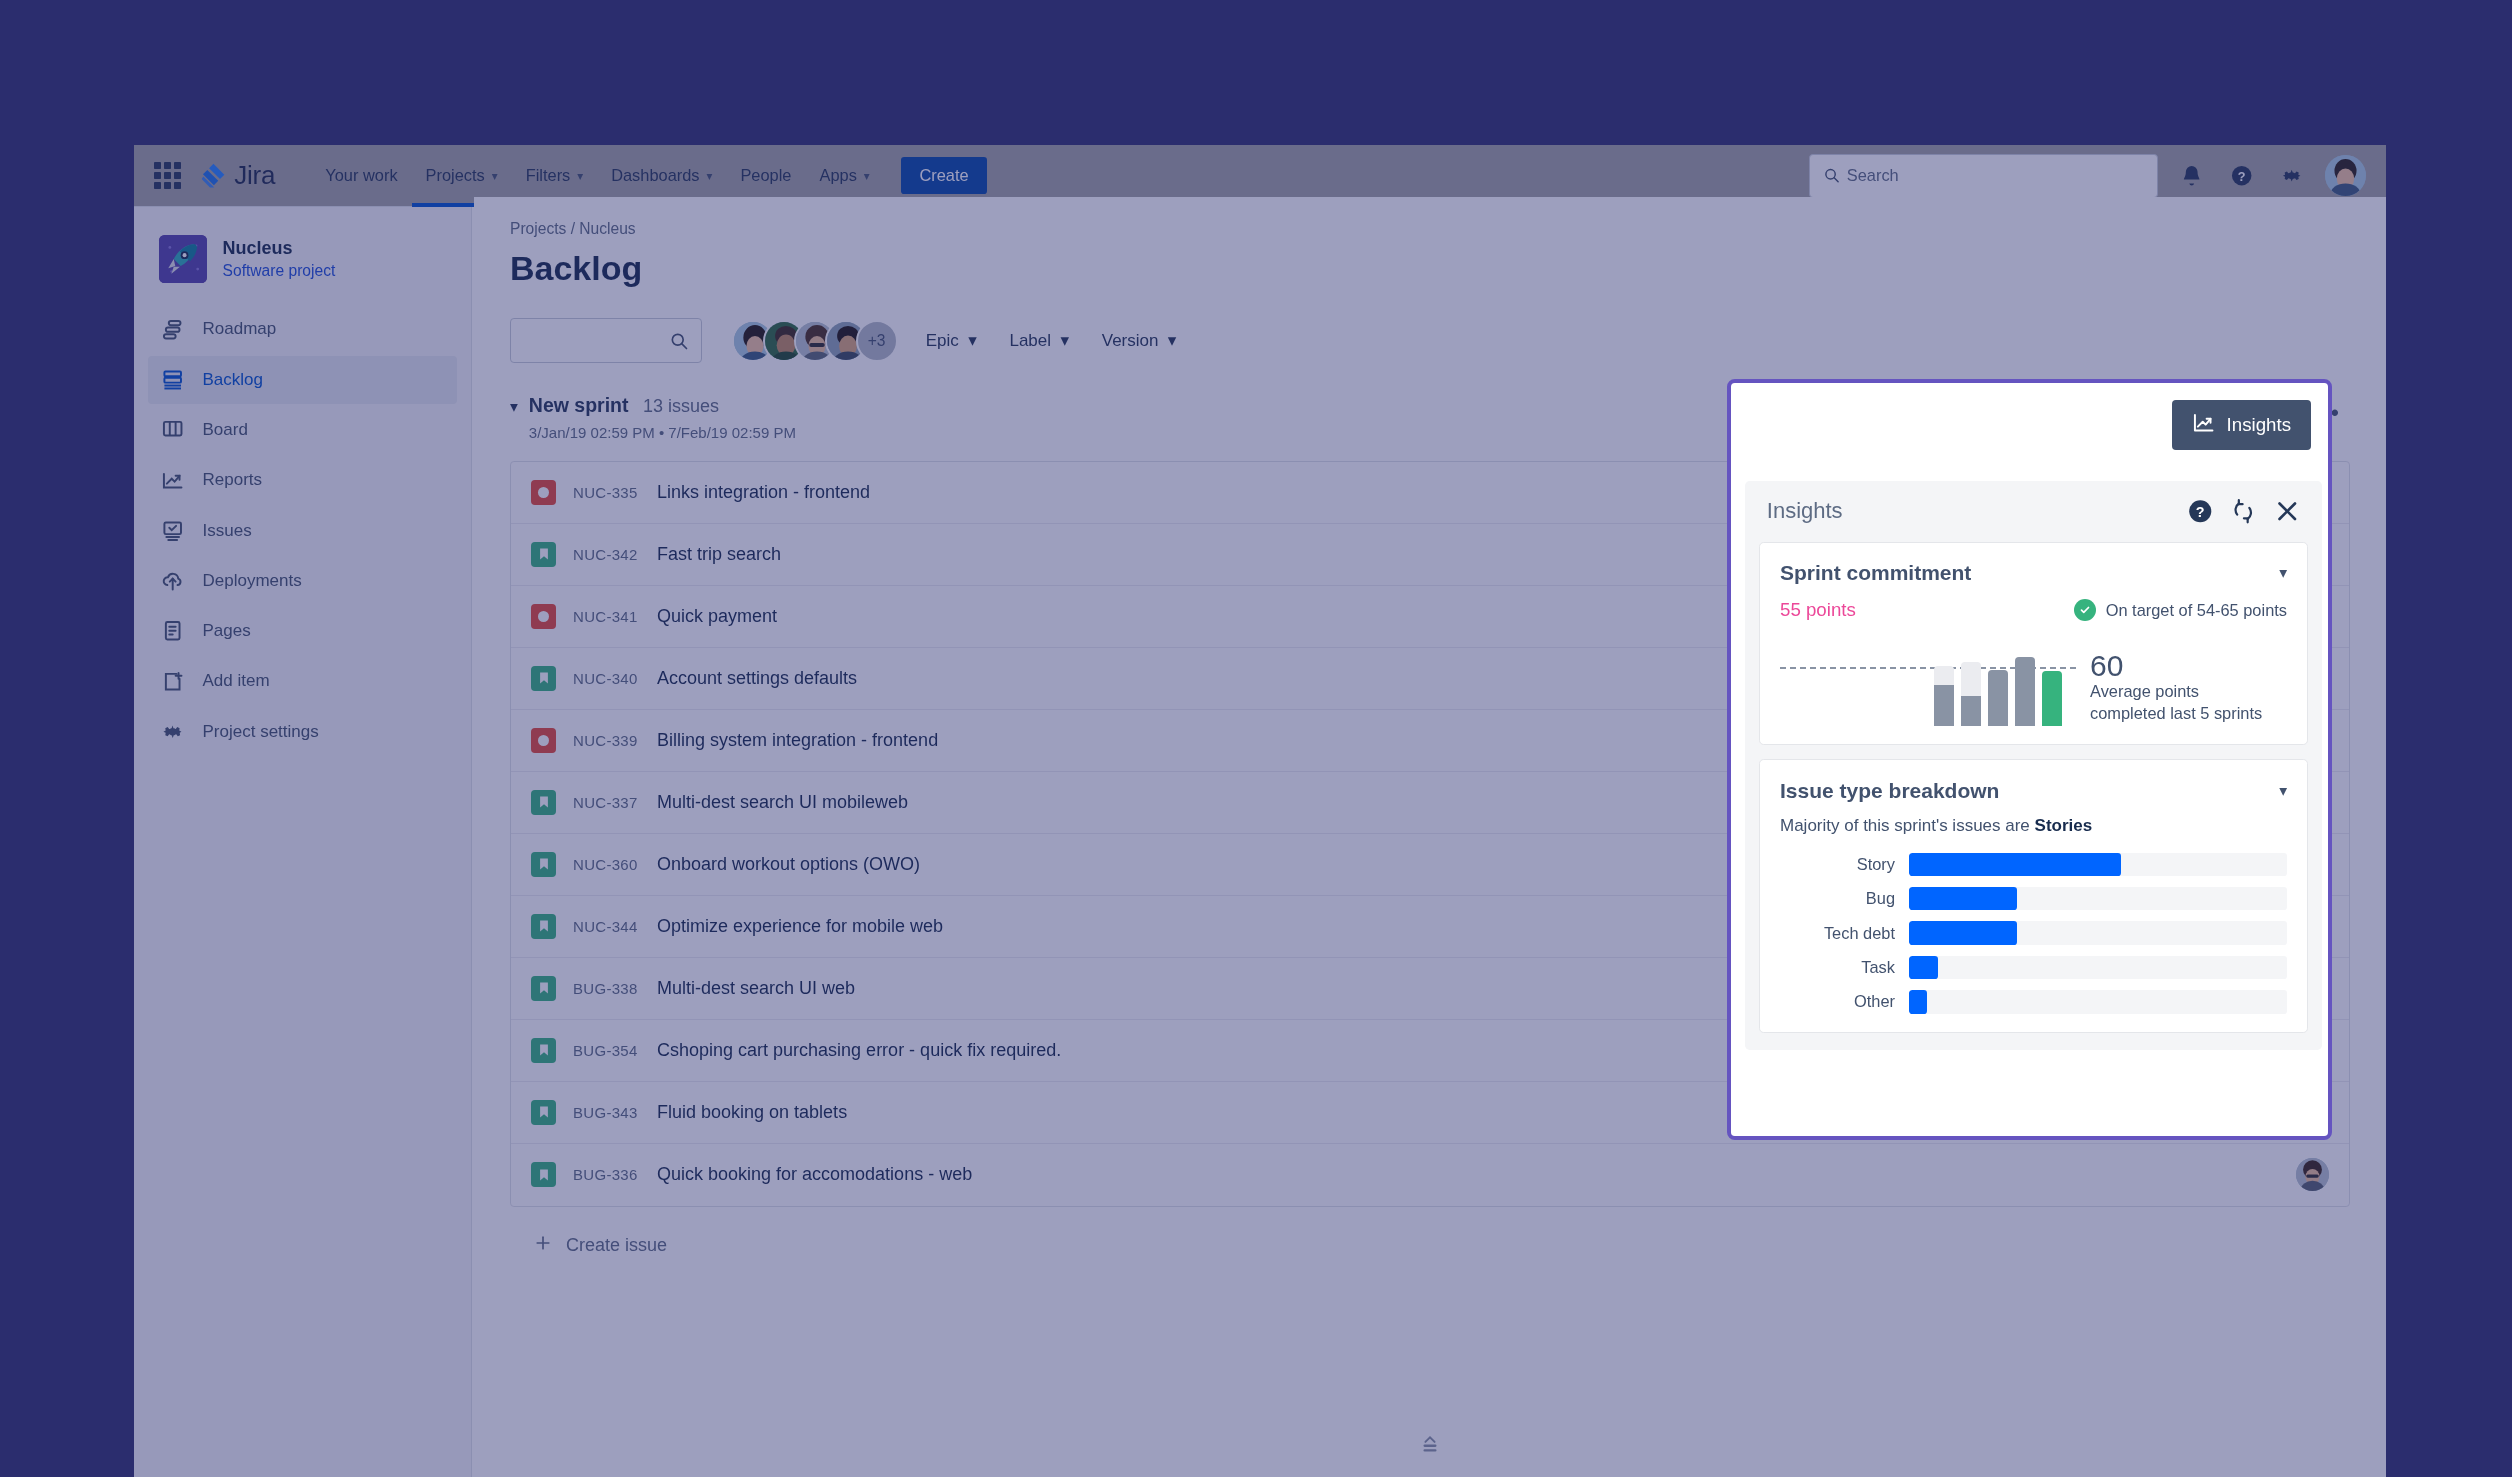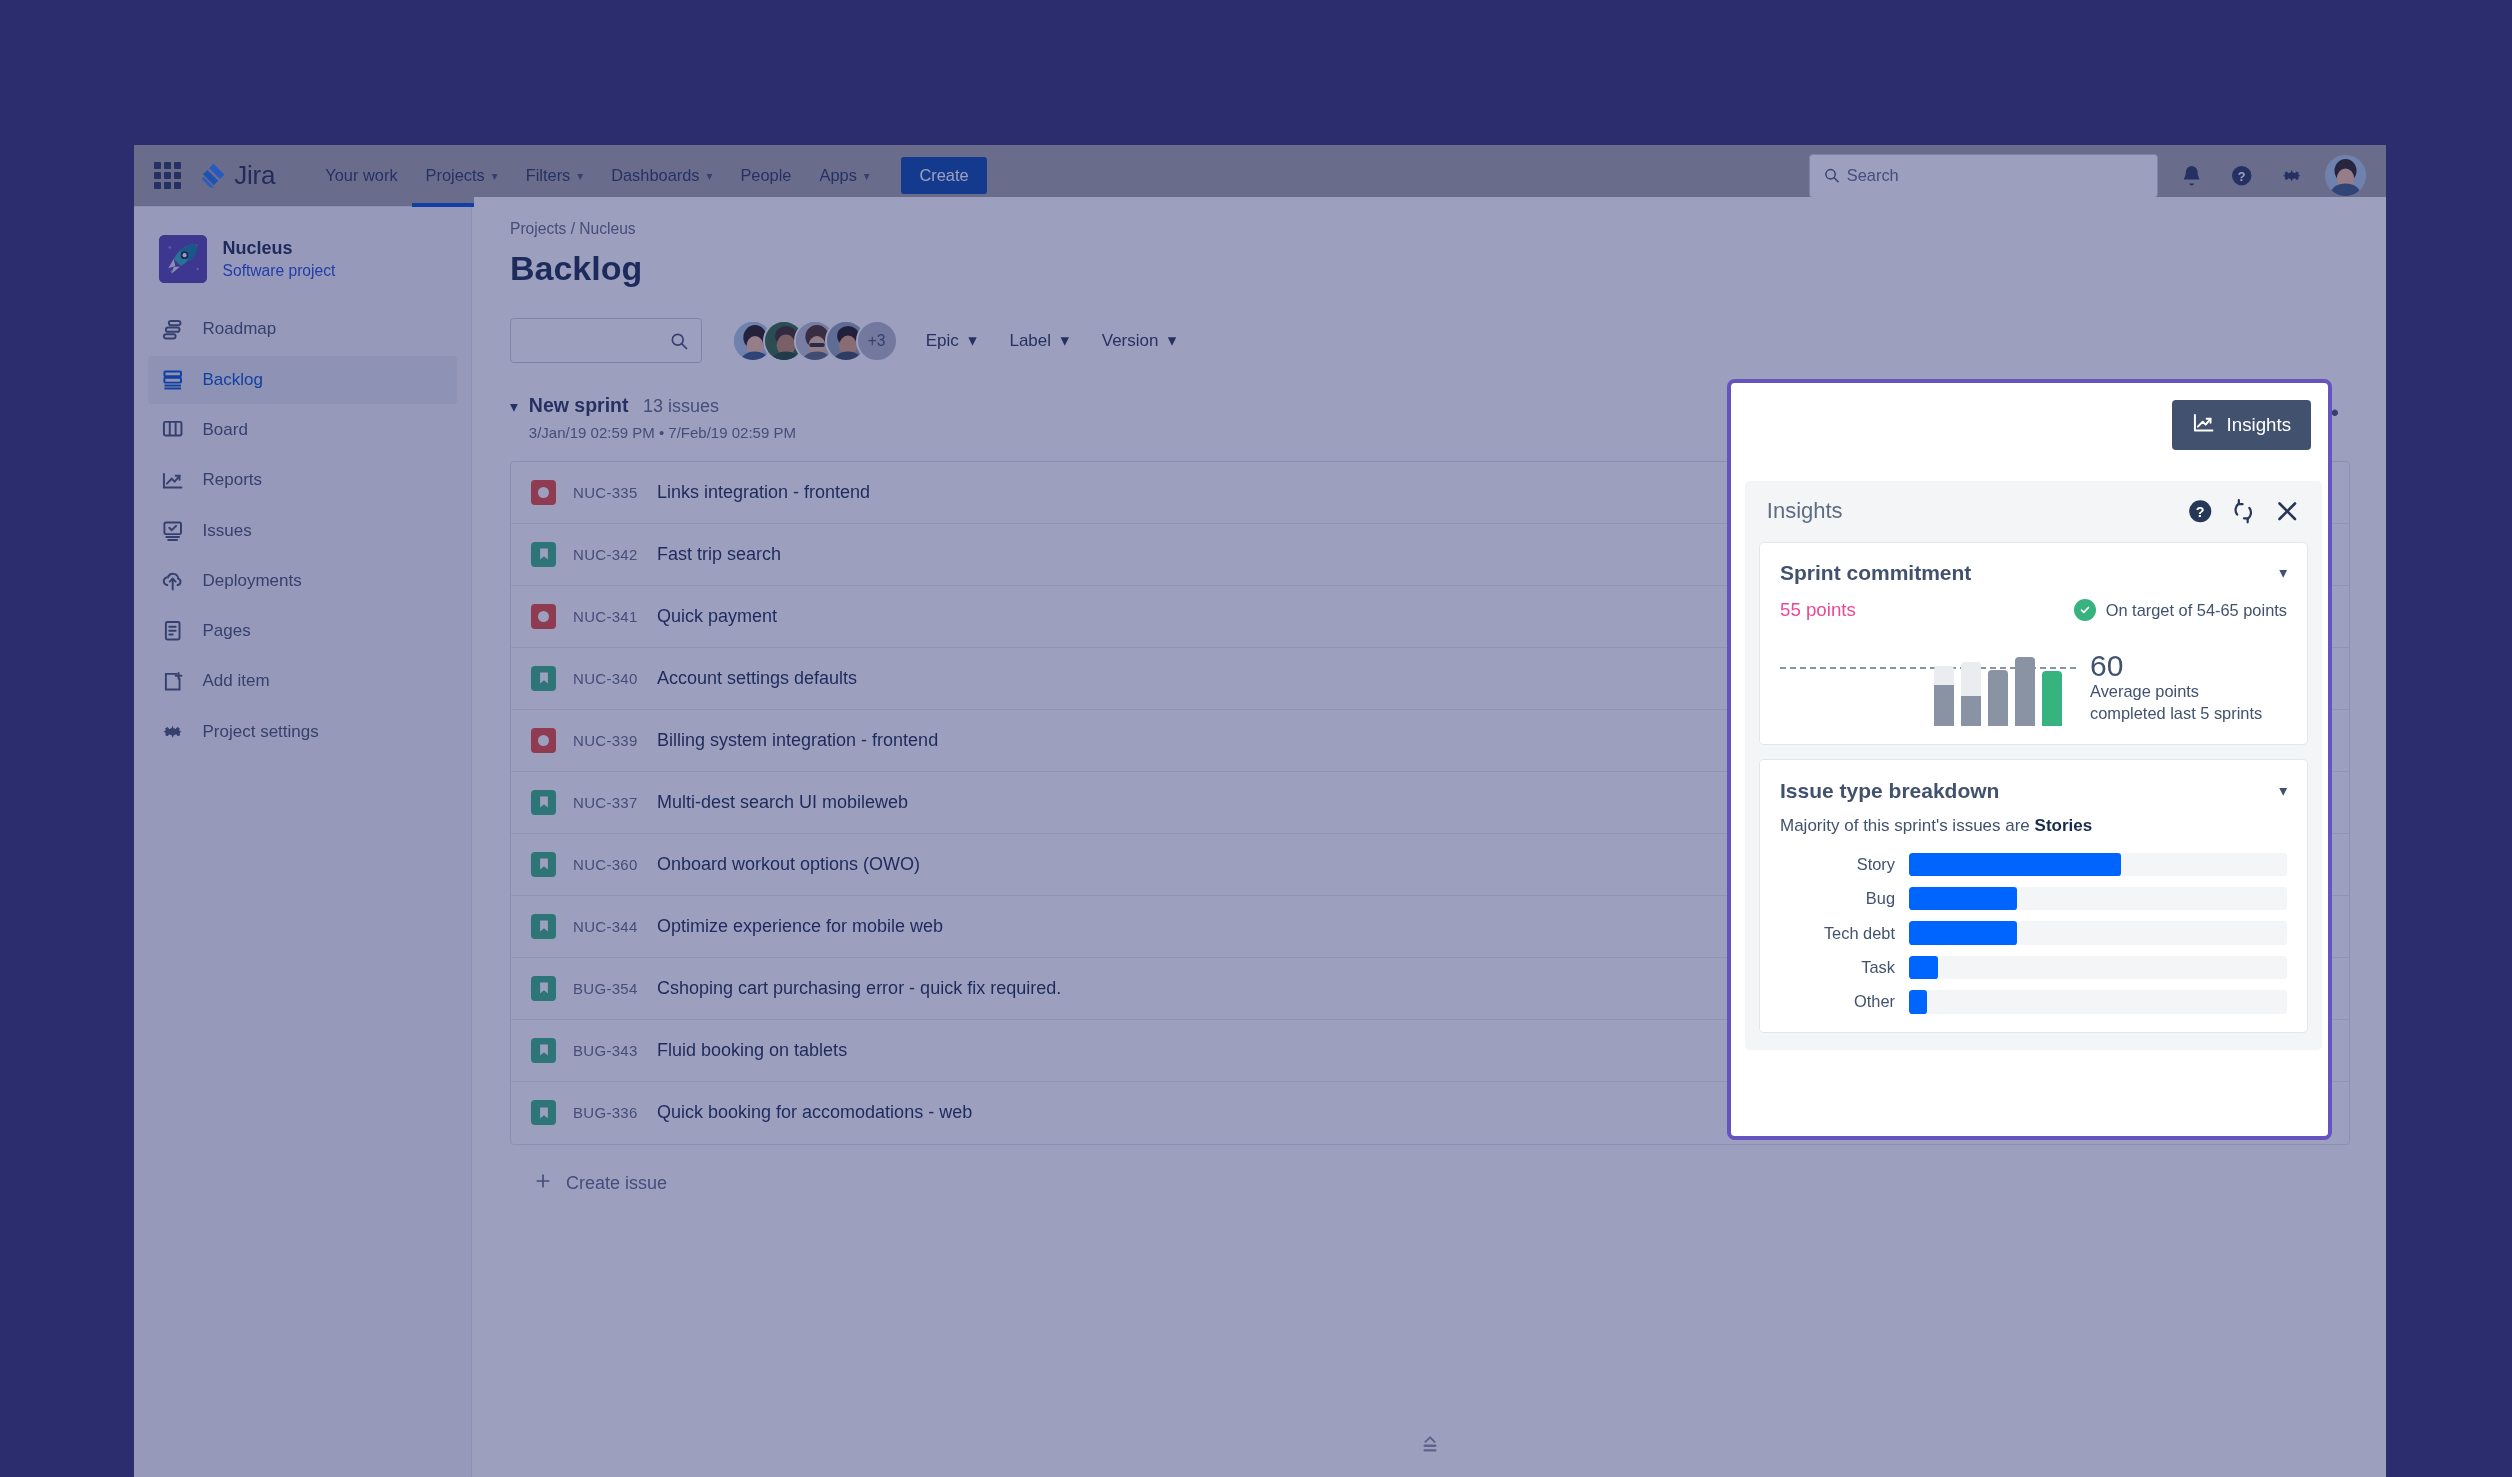--- a/index.html
+++ b/index.html
@@ -655,20 +655,38 @@
           <span class="epic-tag billing">BILLING</span>
           <span class="avatar"><svg width="33" height="33" viewBox="0 0 42 42">
                 <rect width="42" height="42" fill="#d45a7a"></rect>
                 <ellipse cx="21" cy="14" rx="12" ry="12" fill="#1c1410"></ellipse>
                 <ellipse cx="21" cy="24" rx="9" ry="10" fill="#e8b08c"></ellipse>
                 <ellipse cx="21" cy="41" rx="15" ry="12" fill="#8c2f4a"></ellipse>
               </svg></span>
         </span>
       </div>
 
+      <div class="issue-row">
+        <span class="type-ico story">
+          <svg width="14" height="14" viewBox="0 0 18 18">
+              <path d="M4 2h10v14l-5-4-5 4z" fill="#fff"></path>
+            </svg>
+        </span>
+        <span class="issue-key">BUG-338</span>
+        <span class="issue-summary">Multi-dest search UI web</span>
+        <span class="issue-right">
+          <span class="epic-tag accounts">ACCOUNTS</span>
+          <span class="avatar"><svg width="33" height="33" viewBox="0 0 42 42">
+                <rect width="42" height="42" fill="#2f6b3f"></rect>
+                <ellipse cx="21" cy="14" rx="11" ry="11" fill="#3d2a1c"></ellipse>
+                <ellipse cx="21" cy="24" rx="9" ry="10" fill="#c08a60"></ellipse>
+                <ellipse cx="21" cy="41" rx="15" ry="12" fill="#1f4a2c"></ellipse>
+              </svg></span>
+        </span>
+      </div>
 
       <div class="issue-row">
         <span class="type-ico story">
           <svg width="14" height="14" viewBox="0 0 18 18">
               <path d="M4 2h10v14l-5-4-5 4z" fill="#fff"></path>
             </svg>
         </span>
         <span class="issue-key">BUG-354</span>
         <span class="issue-summary">Cshoping cart purchasing error - quick fix required.</span>
         <span class="issue-right">

